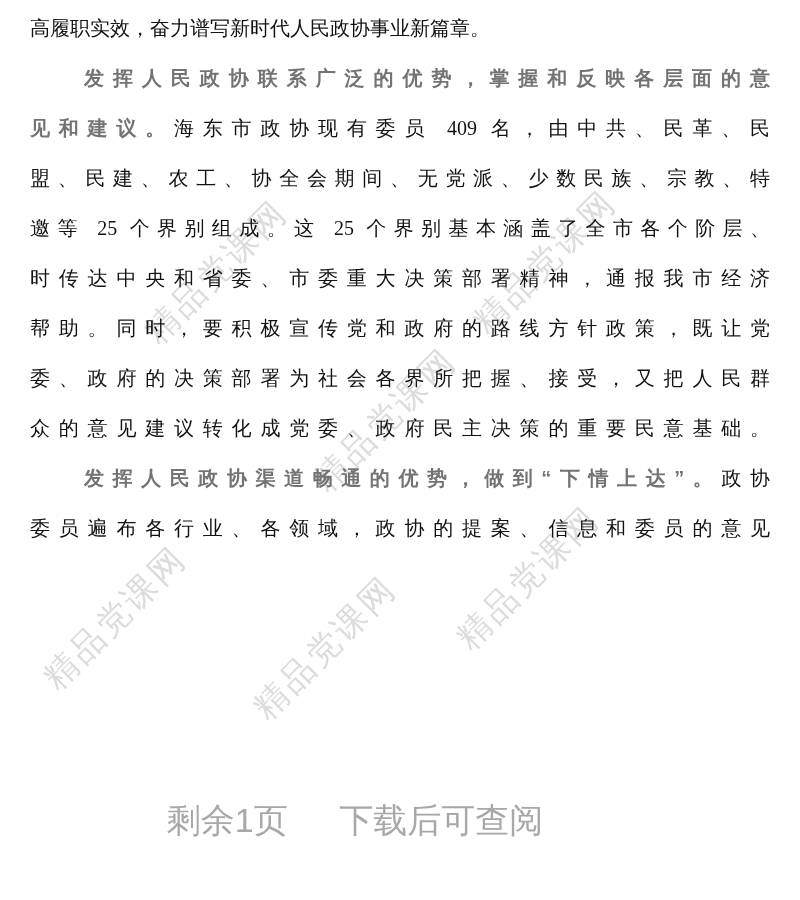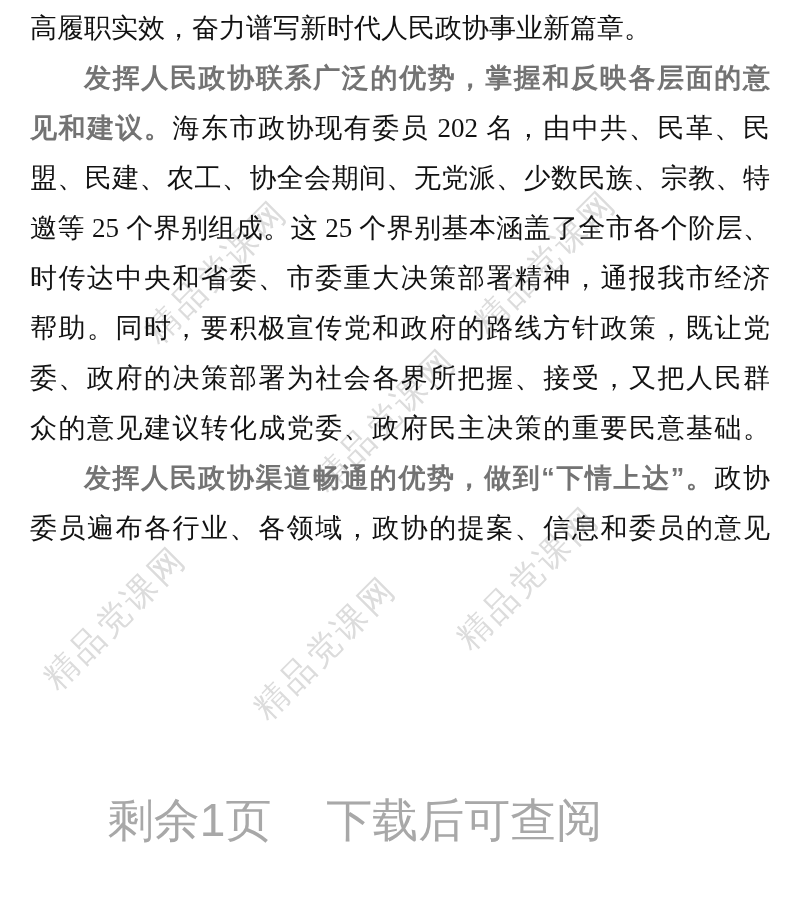--- a/index.html
+++ b/index.html
@@ -34,21 +34,21 @@
     position: absolute;
     left: 30px;
     top: 3px;
     width: 740px;
     z-index: 1;
     color: #121212;
   }
   .line {
     height: 50px;
     line-height: 50px;
-    font-size: 27px;
+    font-size: 20px;
     text-align: justify;
     text-align-last: left;
     overflow: hidden;
   }
   .line.fill {
     text-align-last: justify;
   }
   .line.indent {
     padding-left: 54px;
   }
@@ -62,21 +62,21 @@
   }
   .footer {
     position: absolute;
     left: 0;
     top: 793px;
     width: 710px;
     height: 54px;
     line-height: 54px;
     text-align: center;
     z-index: 1;
-    font-size: 46px;
+    font-size: 34px;
     font-family: "Liberation Sans", sans-serif;
     color: #a8a8a8; 
   }
   .footer .hint {
     margin-left: 42px;
   }
 </style>
 </head>
 <body>
 
@@ -87,21 +87,21 @@
     <div class="watermark" style="left: 545px; top: 262px; color: rgb(220, 220, 220);">精品党课网</div>
     <div class="watermark" style="left: 385px; top: 420px; color: rgb(220, 220, 220);">精品党课网</div>
     <div class="watermark" style="left: 528px; top: 578px; color: rgb(220, 220, 220);">精品党课网</div>
     <div class="watermark" style="left: 115px; top: 618px; color: rgb(220, 220, 220);">精品党课网</div>
     <div class="watermark" style="left: 325px; top: 648px; color: rgb(220, 220, 220);">精品党课网</div>
   </div>
 
   <div class="doc-body" id="doc-body" style="color: rgb(18, 18, 18);">
       <div class="line"><span class="seg">高履职实效，奋力谱写新时代人民政协事业新篇章。</span></div>
       <div class="line indent fill"><span class="seg bold">发挥人民政协联系广泛的优势，掌握和反映各层面的意</span></div>
-      <div class="line fill"><span class="seg bold">见和建议。</span><span class="seg">海东市政协现有委员 202 名，由中共、民革、民</span></div>
+      <div class="line fill"><span class="seg bold">见和建议。</span><span class="seg">海东市政协现有委员 409 名，由中共、民革、民</span></div>
       <div class="line fill"><span class="seg">盟、民建、农工、协全会期间、无党派、少数民族、宗教、特</span></div>
       <div class="line fill"><span class="seg">邀等 25 个界别组成。这 25 个界别基本涵盖了全市各个阶层、</span></div>
       <div class="line fill"><span class="seg">时传达中央和省委、市委重大决策部署精神，通报我市经济</span></div>
       <div class="line fill"><span class="seg">帮助。同时，要积极宣传党和政府的路线方针政策，既让党</span></div>
       <div class="line fill"><span class="seg">委、政府的决策部署为社会各界所把握、接受，又把人民群</span></div>
       <div class="line fill"><span class="seg">众的意见建议转化成党委、政府民主决策的重要民意基础。</span></div>
       <div class="line indent fill"><span class="seg bold">发挥人民政协渠道畅通的优势，做到“下情上达”。</span><span class="seg">政协</span></div>
       <div class="line fill"><span class="seg">委员遍布各行业、各领域，政协的提案、信息和委员的意见</span></div>
     </div>
 

